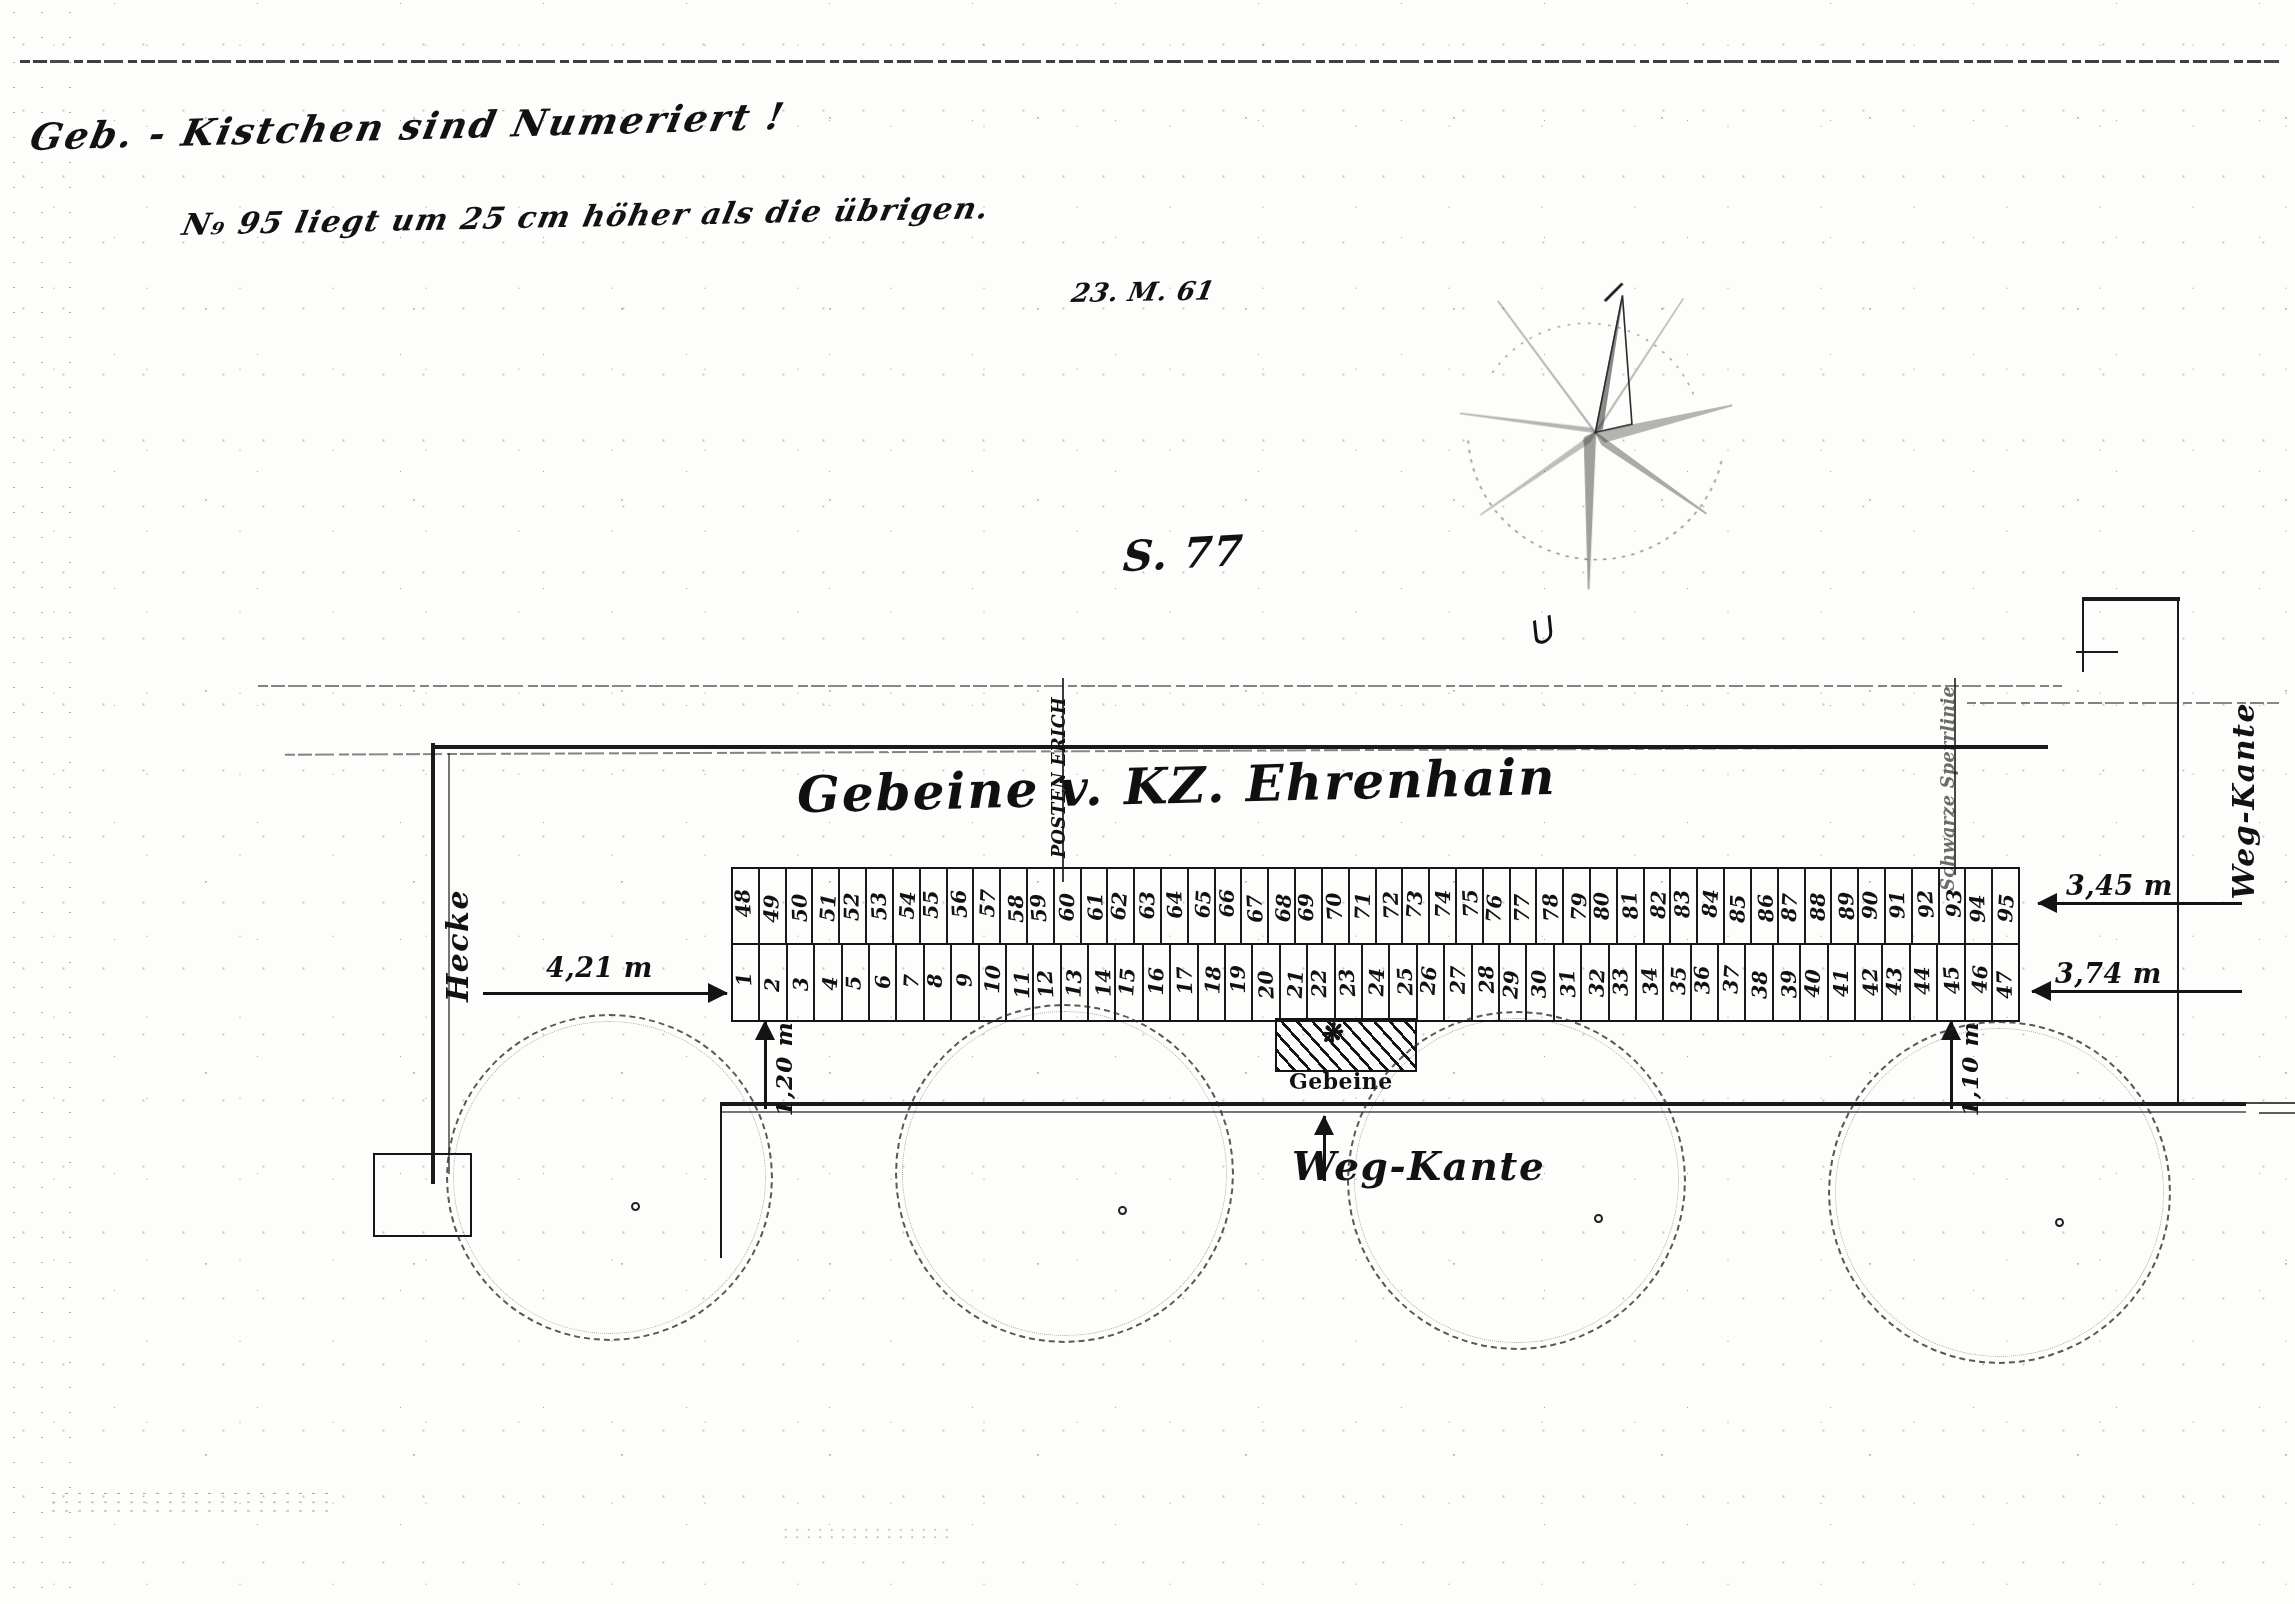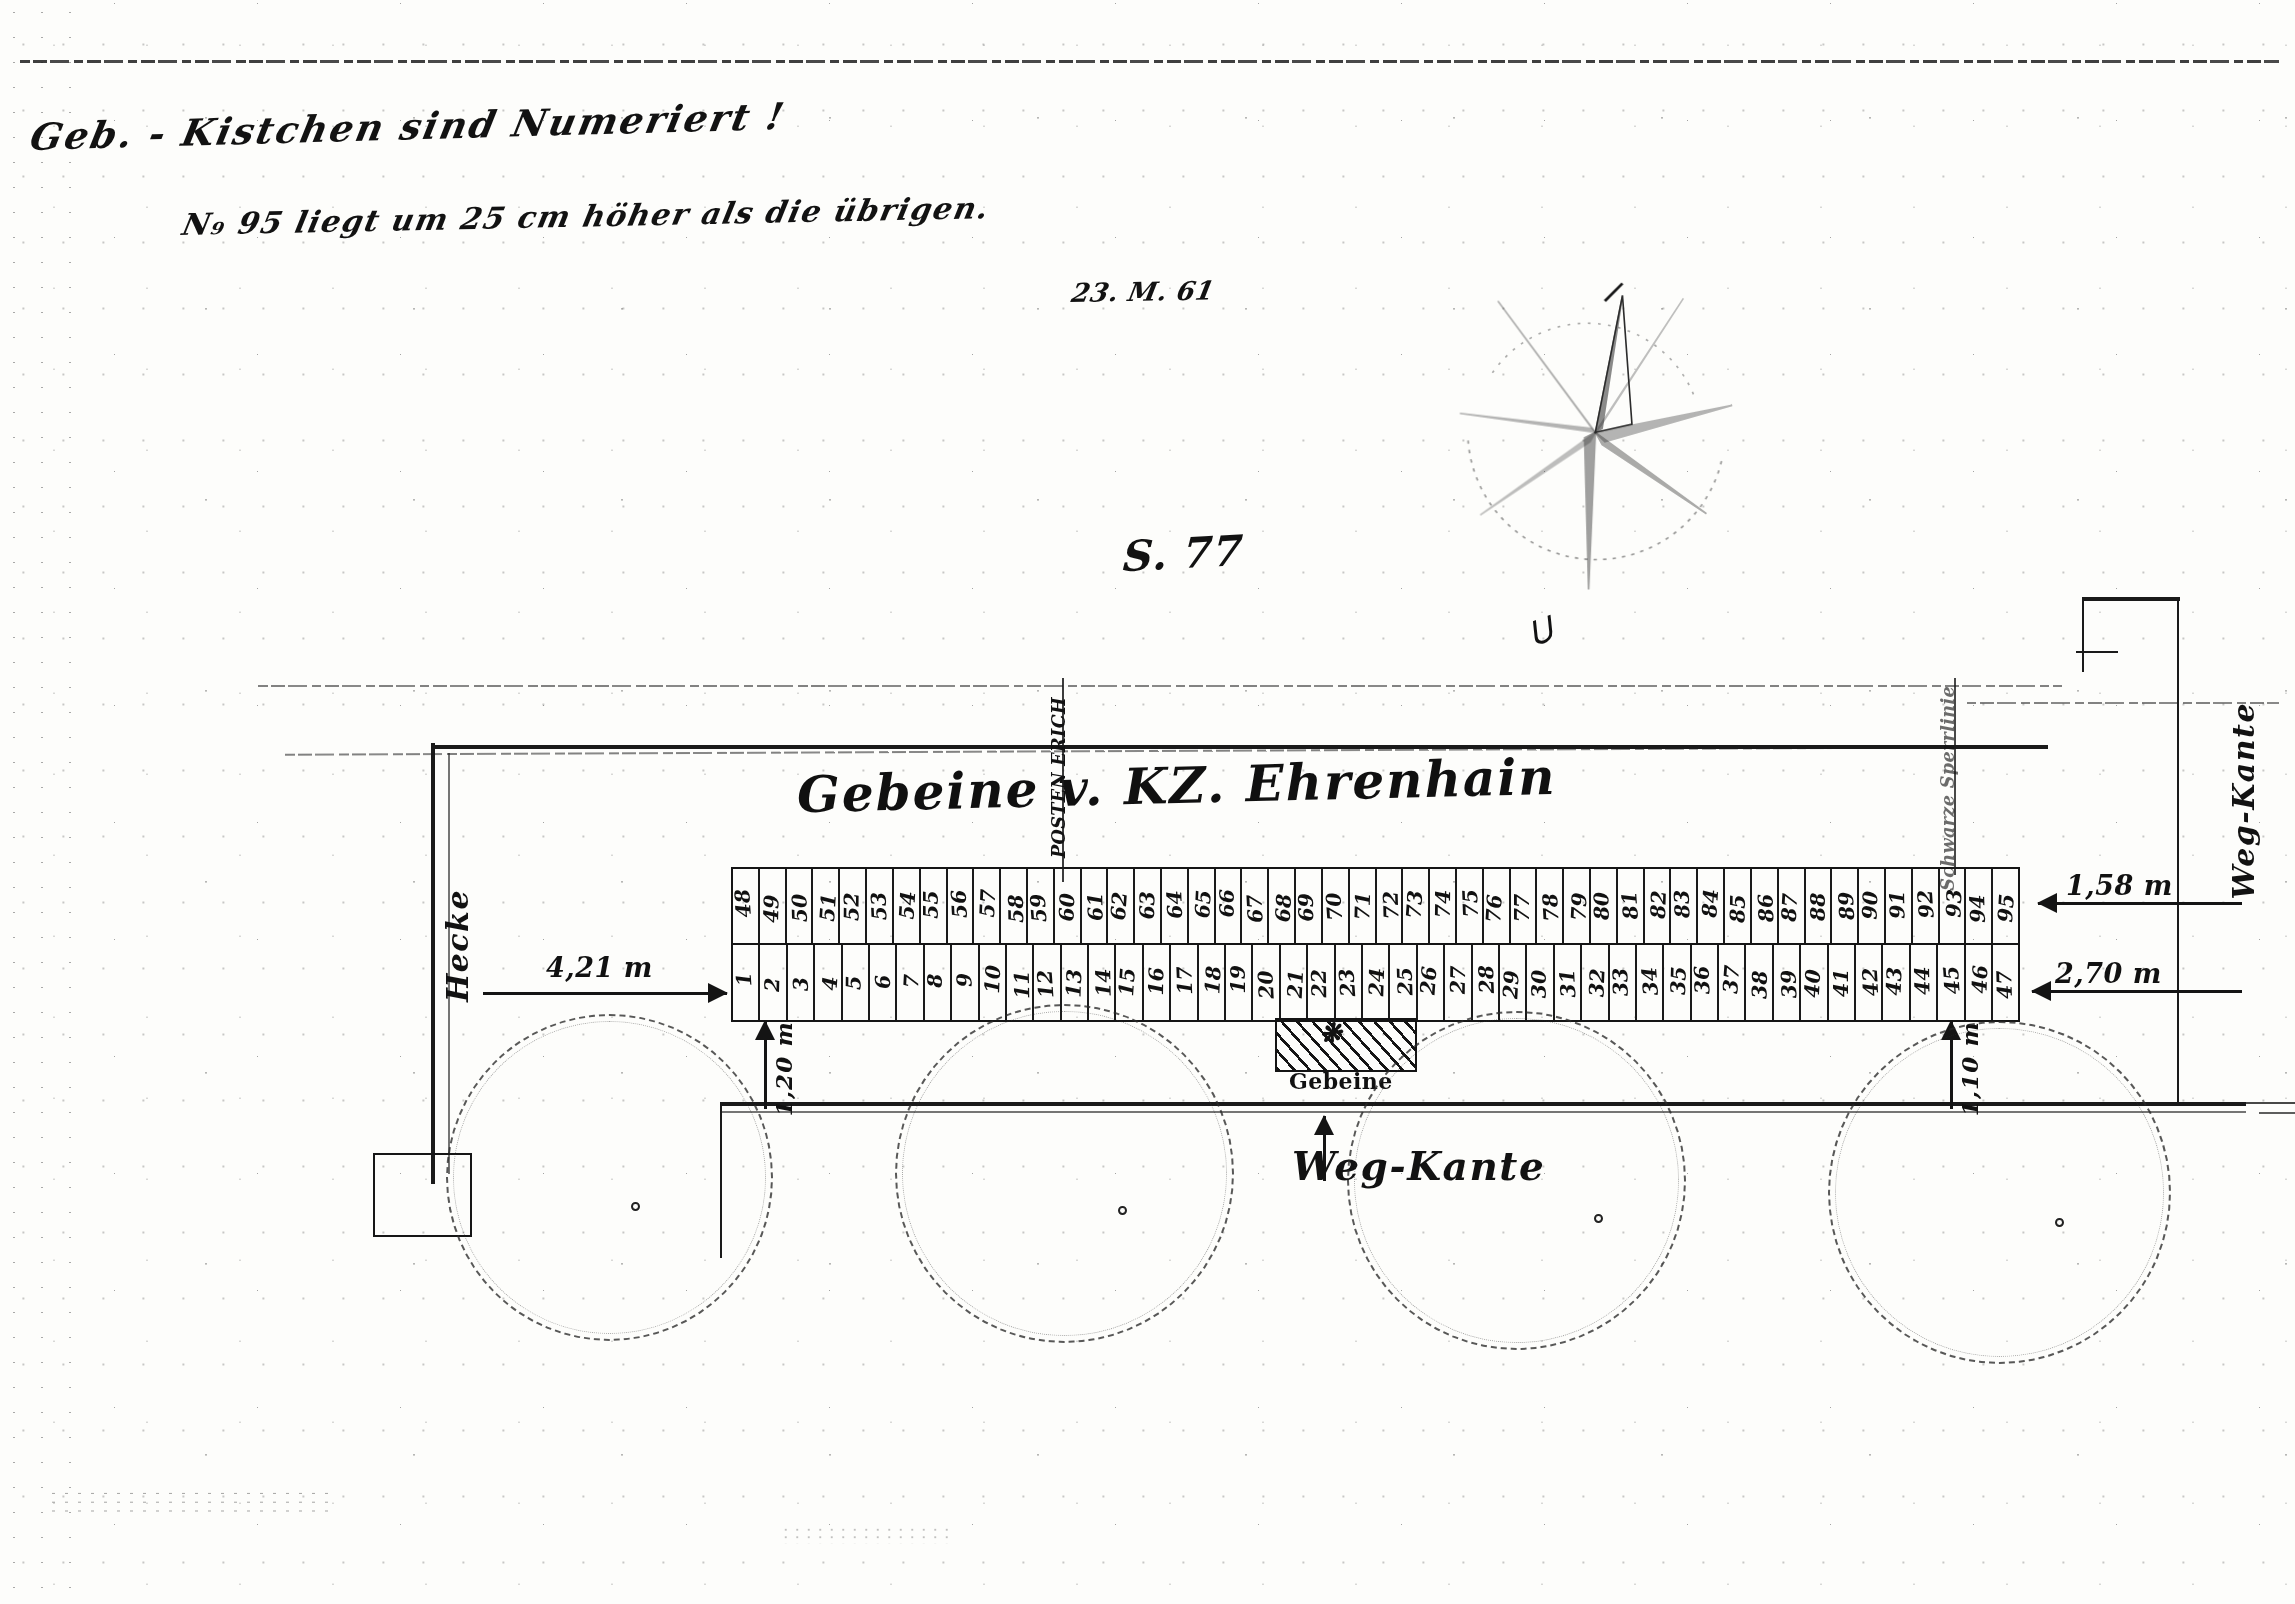--- a/index.html
+++ b/index.html
@@ -658,26 +658,26 @@
   <div class="hand wk-label" style="left:1292px; top:1143px;">Weg-Kante</div>
 
   <div class="arrow-h" style="left:483px; top:992px; width:244px;">
     <div class="head right"></div>
   </div>
   <div class="hand dim-label" style="left:546px; top:952px;">4,21 m</div>
 
   <div class="arrow-h" style="left:2038px; top:902px; width:204px;">
     <div class="head left"></div>
   </div>
-  <div class="hand dim-label" style="left:2066px; top:870px;">1,58 m</div>
+  <div class="hand dim-label" style="left:2066px; top:870px;">3,45 m</div>
 
   <div class="arrow-h" style="left:2032px; top:990px; width:210px;">
     <div class="head left"></div>
   </div>
-  <div class="hand dim-label" style="left:2055px; top:958px;">2,70 m</div>
+  <div class="hand dim-label" style="left:2055px; top:958px;">3,74 m</div>
 
   <div class="arrow-v" style="left:764px; top:1021px; height:88px;">
     <div class="head up"></div>
   </div>
   <div class="hand dim-label small vert-label rot180" style="left:770px; top:1021px; writing-mode:vertical-rl;">1,20 m</div>
 
   <div class="arrow-v" style="left:1950px; top:1021px; height:88px;">
     <div class="head up"></div>
   </div>
   <div class="hand dim-label small vert-label rot180" style="left:1956px; top:1021px; writing-mode:vertical-rl;">1,10 m</div>

